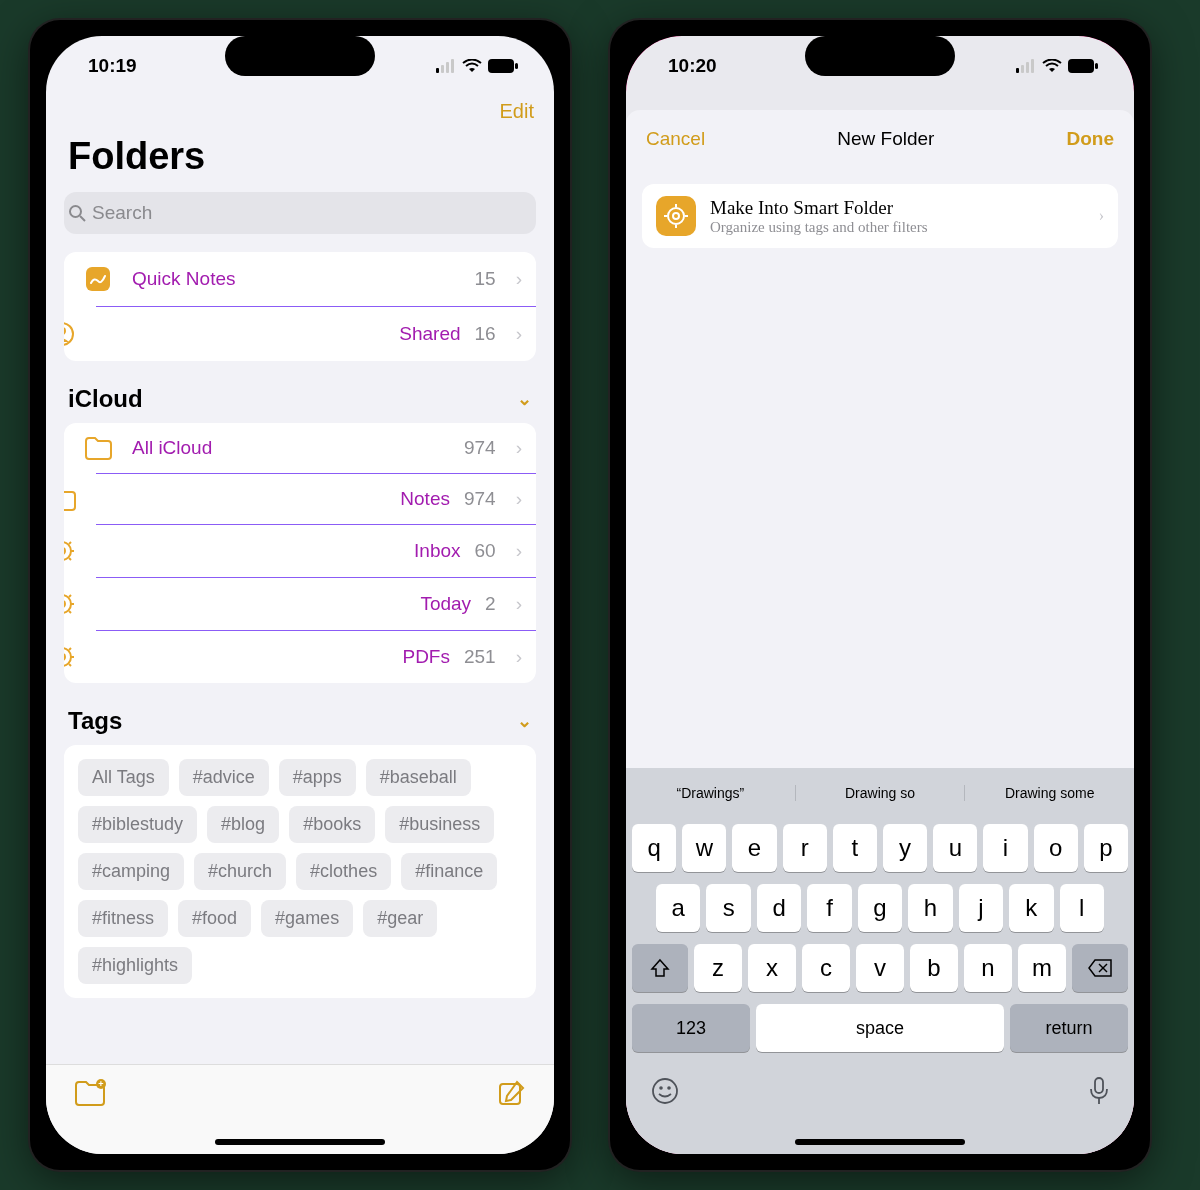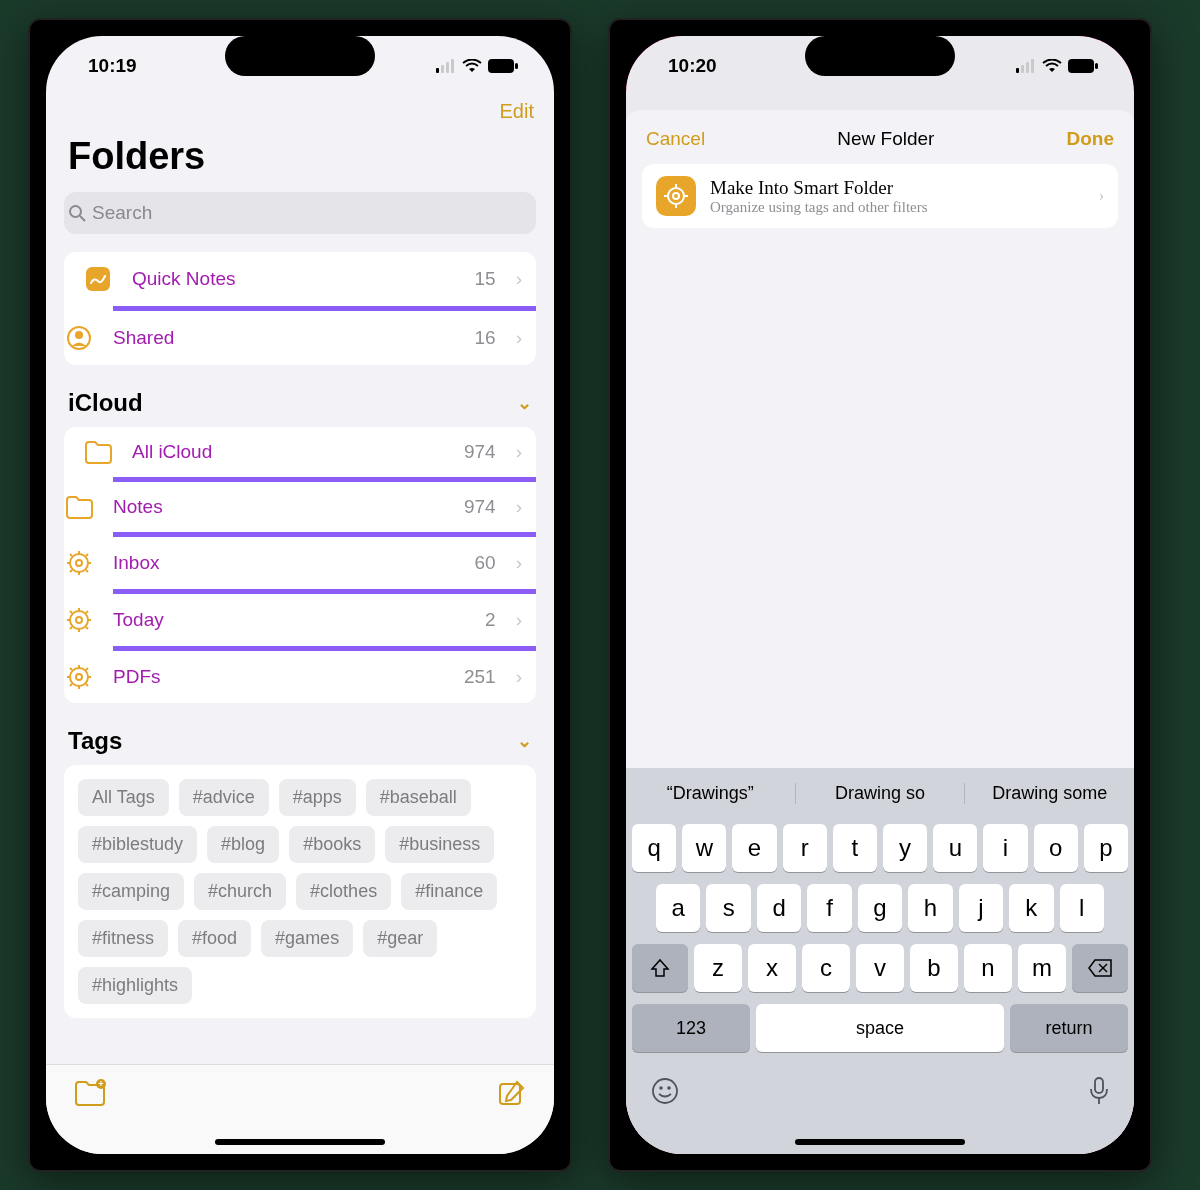--- a/index.html
+++ b/index.html
@@ -9,21 +9,21 @@
     width: 1200px;
     height: 1190px;
     display: flex;
     gap: 40px;
     padding: 20px 30px;
   }
   .phone {
     width: 540px;
     height: 1150px;
     background: #000;
-    border-radius: 10px;
+    border-radius: 30px;
     padding: 16px;
     position: relative;
     box-shadow: 0 0 0 2px #222, 0 10px 40px rgba(0,0,0,0.5);
   }
   .screen {
     width: 100%;
     height: 100%;
     border-radius: 56px;
     overflow: hidden;
     position: relative;
@@ -37,20 +37,21 @@
     background: #e9e9ee;
     border-radius: 56px 56px 0 0;
   }
   .modal-sheet {
     position: absolute;
     top: 74px; left: 0; right: 0; bottom: 0;
     background: #f2f2f7;
     border-radius: 14px 14px 0 0;
     display: flex;
     flex-direction: column;
+    gap: 20px;
   }
   .notch {
     position: absolute;
     top: 16px; left: 50%;
     transform: translateX(-50%);
     width: 150px; height: 40px;
     background: #000;
     border-radius: 22px;
     z-index: 10;
   }
@@ -95,21 +96,21 @@
     overflow: hidden;
     margin-bottom: 24px;
   }
   .row {
     display: flex;
     align-items: center;
     padding: 13px 14px;
     font-size: 19px;
     gap: 14px;
   }
-  .row + .row { border-top: 5px solid #8b5cf6; margin-left: 49px; padding-left: 0; }
+  .row + .row { border-top: 1px solid #8b5cf6; margin-left: 32px; padding-left: 0; text-align: right; }
   .row + .row .icon-slot { margin-left: -54px; }
   .icon-slot { width: 40px; display:flex; justify-content:center; }
   .row-label { flex: 1; color: #a21caf; }
   .row-count { color: #8e8e93; font-size: 19px; }
   .chev { color: #c7c7cc; margin-left: 6px; }
   .section-header {
     display: flex;
     justify-content: space-between;
     align-items: center;
     padding: 0 4px 10px;
@@ -205,21 +206,21 @@
     padding-bottom: 48px;
   }
   .suggestions {
     display: flex;
     height: 50px;
     align-items: center;
   }
   .sugg {
     flex: 1;
     text-align: center;
-    font-size: 18px;
+    font-size: 14px;
     color: #000;
     padding: 0 4px;
     white-space: nowrap;
   }
   .sugg + .sugg { border-left: 1px solid #b4b7bd; }
   .keyrow {
     display: flex;
     gap: 6px;
     padding: 6px 6px;
   }

